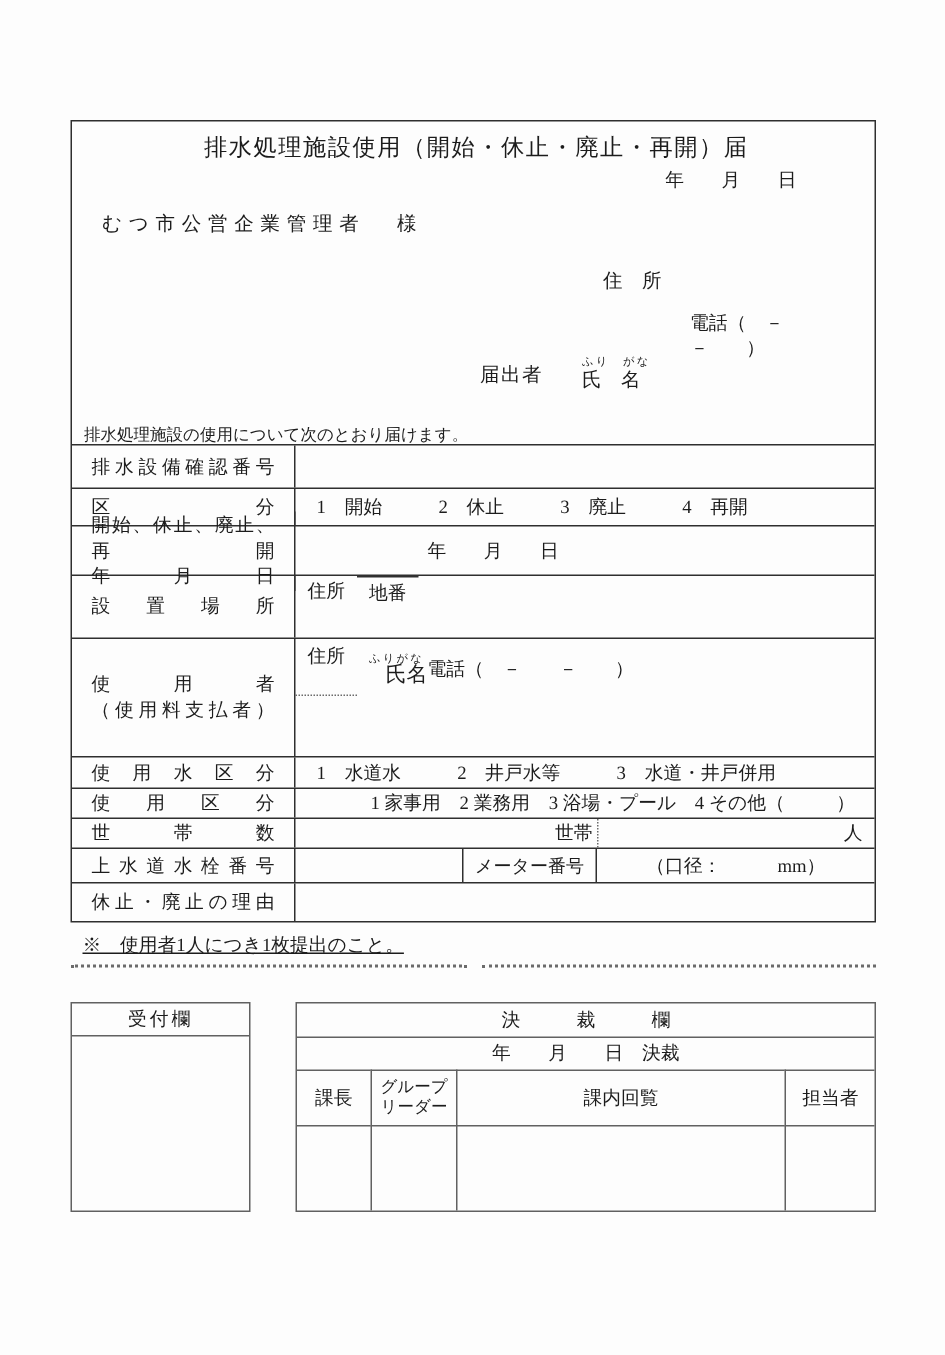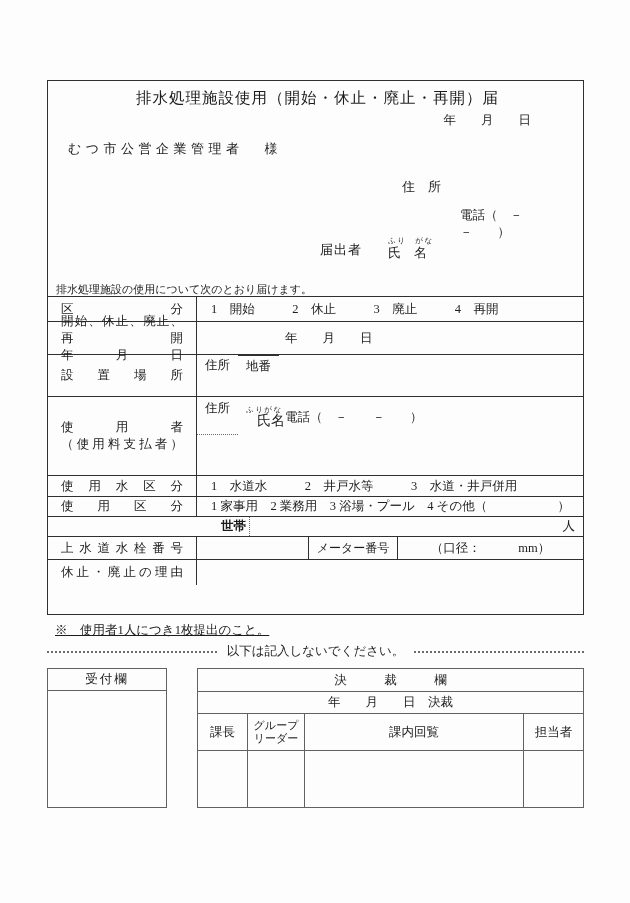--- a/index.html
+++ b/index.html
@@ -97,33 +97,33 @@
   .u-addr{height:38px;border-bottom:1px dotted var(--dot);padding-top:3px;}
   .u-name{
     height:40px;display:flex;align-items:center;justify-content:center;
     padding:0 10px 0 8px;
   }
   .u-name .nm{font-size:14px;line-height:13px;margin-left:11px;}
   .flexfill{display:flex;width:100%;height:100%;align-items:center;}
   .hh-left{
     width:202px;flex:none;text-align:right;padding-right:3px;
     border-right:1px dotted var(--dot);height:100%;
-    display:flex;align-items:center;justify-content:flex-end;font-weight:bold;
+    display:flex;align-items:center;justify-content:flex-end;
   }
   .hh-right{
     flex:1;display:flex;align-items:center;justify-content:flex-end;
     padding-right:8px;height:100%;
   }
   .tap-c1{width:112px;flex:none;height:100%;border-right:1px solid var(--bd);}
   .tap-c2{
     width:89px;flex:none;height:100%;border-right:1px solid var(--bd);
     display:flex;align-items:center;justify-content:center;font-size:12px;
   }
   .tap-c3{flex:1;display:flex;align-items:center;justify-content:center;height:100%;}
-  .between{display:flex;align-items:center;justify-content:space-between;width:100%;padding-right:13px;}
+  .between{display:flex;align-items:center;justify-content:space-between;width:100%;padding-right:13px;margin-left:36px;}
   
   .note{
     position:absolute;left:55px;top:622px;
     font-size:12.5px;
     text-decoration:underline;
   }
   .no-entry{
     position:absolute;left:47px;top:643px;width:537px;
     display:flex;align-items:center;gap:10px;
     font-size:12.5px;
@@ -187,20 +187,26 @@
 
     <div class="decl-name-wrap">
       <div class="furi">ふり　がな</div>
       <div class="decl-name">氏　名</div>
     </div>
 
     <div class="statement">排水処理施設の使用について次のとおり届けます。</div>
 
     <div class="app-table">
 
+      <div class="t-row h29">
+        <div class="t-label">
+            <div class="jl">排水設備確認番号</div>
+          </div>
+        <div class="t-content"></div>
+      </div>
 
       <div class="t-row h25">
         <div class="t-label">
             <div class="jl">区分</div>
           </div>
         <div class="t-content pad14">1　開始　　　2　休止　　　3　廃止　　　4　再開</div>
       </div>
 
       <div class="t-row h33">
         <div class="t-label">
@@ -250,20 +256,23 @@
           </div>
         <div class="t-content pad14">
           <div class="between">
             <span>1 家事用　2 業務用　3 浴場・プール　4 その他（</span>
             <span>）</span>
           </div>
         </div>
       </div>
 
       <div class="t-row h20">
+        <div class="t-label">
+            <div class="jl">世帯数</div>
+          </div>
         <div class="t-content">
           <div class="flexfill">
             <div class="hh-left">世帯</div>
             <div class="hh-right">人</div>
           </div>
         </div>
       </div>
 
       <div class="t-row h23">
         <div class="t-label">
@@ -285,21 +294,20 @@
         <div class="t-content"></div>
       </div>
 
     </div>
   </div>
 
   <div class="note">※　使用者1人につき1枚提出のこと。</div>
 
   <div class="no-entry">
     <span class="dots"></span>
-    <span>以下は記入しないでください。</span>
     <span class="dots"></span>
   </div>
 
   <div class="reception-box">
     <div class="reception-title">受付欄</div>
     <div class="reception-space"></div>
   </div>
 
   <div class="approval-table">
     <div class="ap-title">決　　　裁　　　欄</div>

